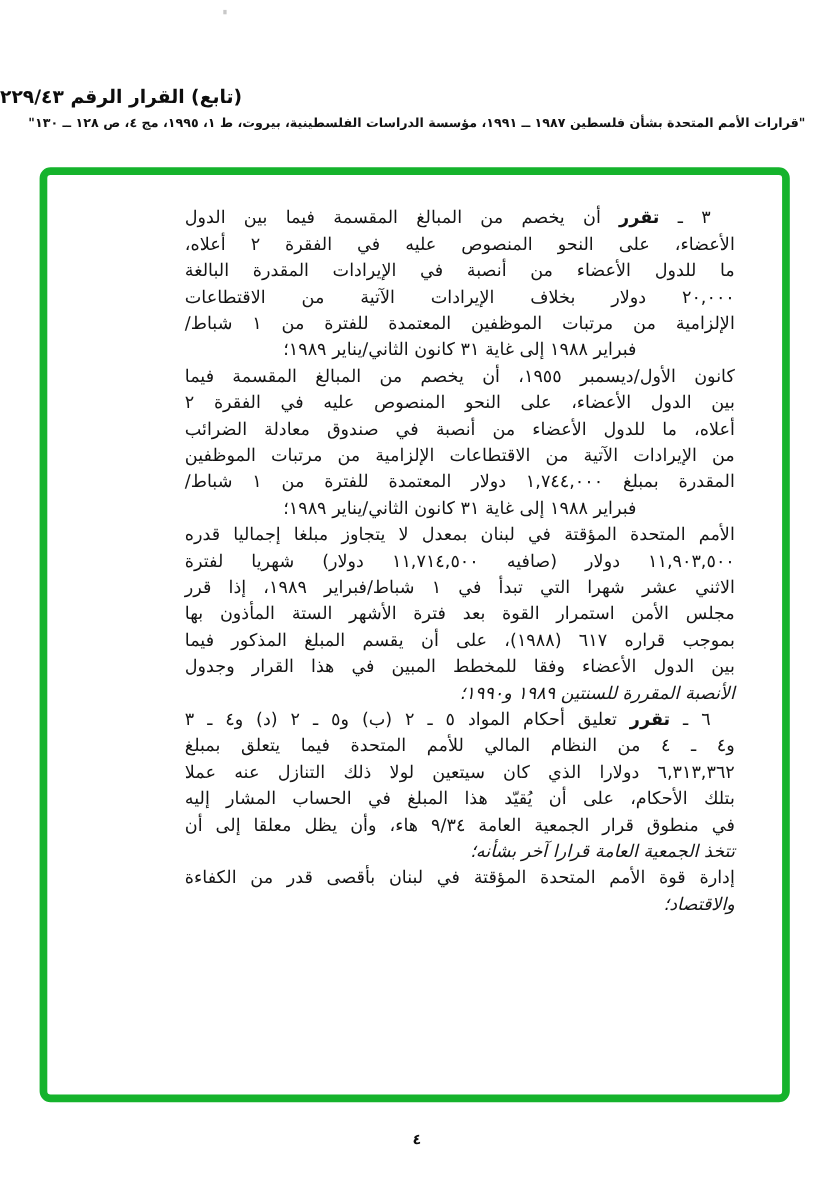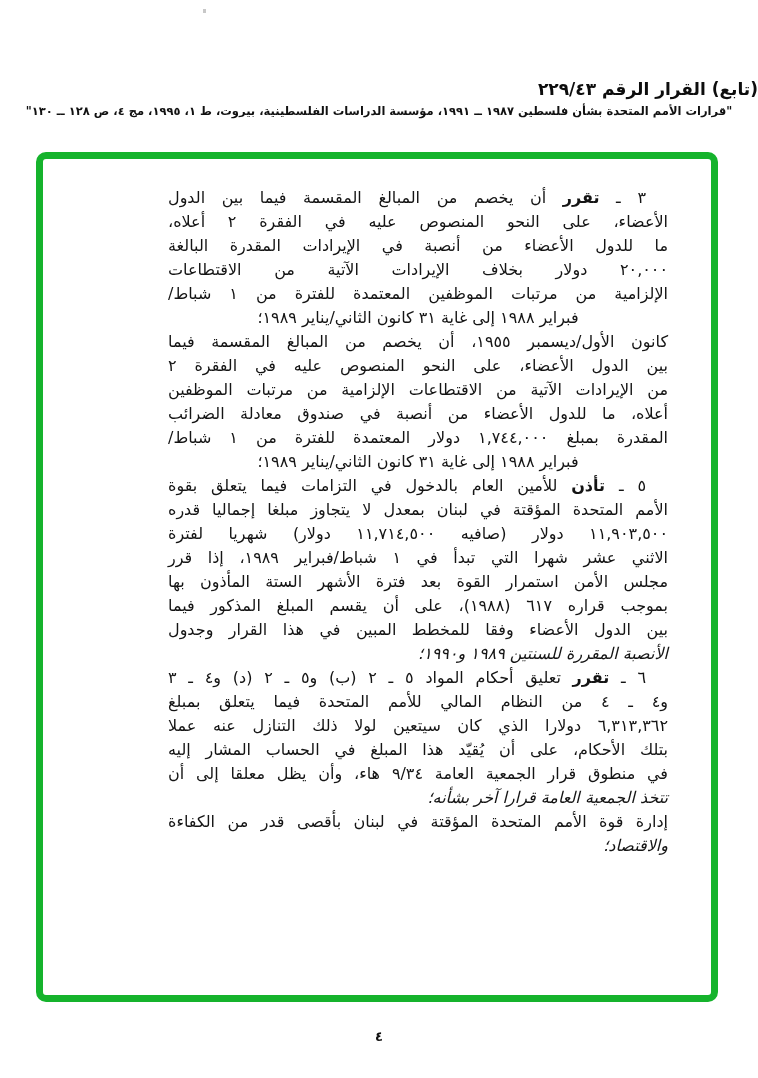--- a/index.html
+++ b/index.html
@@ -10,21 +10,21 @@
     font-family: "DejaVu Sans", "Liberation Sans", sans-serif;
     color: #161616;
     overflow: hidden;
   }
   .speck {
     position: absolute; left: 203px; top: 9px;
     width: 3px; height: 4px; background: #c8c8c8;
   }
   .hdr-title {
     position: absolute; top: 79px; left: 0; right: 0;
-    text-align: right; direction: rtl;
+    text-align: left; direction: rtl;
     font-size: 17px; font-weight: 700; color: #0d0d0d;
     letter-spacing: 0.2px;
   }
   .hdr-source {
     position: absolute; top: 104px; left: 0; right: 0;
     text-align: center; direction: rtl;
     font-size: 11.5px; font-weight: 700; color: #111;
   }
   .green-frame {
     position: absolute; left: 36px; top: 152px;
@@ -73,27 +73,26 @@
       <div class="line first">٣ ـ <b>تقرر</b> أن يخصم من المبالغ المقسمة فيما بين الدول</div>
       <div class="line">الأعضاء، على النحو المنصوص عليه في الفقرة ٢ أعلاه،</div>
       <div class="line">ما للدول الأعضاء من أنصبة في الإيرادات المقدرة البالغة</div>
       <div class="line">٢٠,٠٠٠ دولار بخلاف الإيرادات الآتية من الاقتطاعات</div>
       <div class="line">الإلزامية من مرتبات الموظفين المعتمدة للفترة من ١ شباط/</div>
       <div class="line last center">فبراير ١٩٨٨ إلى غاية ٣١ كانون الثاني/يناير ١٩٨٩؛</div>
     </div>
     <div class="para">
       <div class="line">كانون الأول/ديسمبر ١٩٥٥، أن يخصم من المبالغ المقسمة فيما</div>
       <div class="line">بين الدول الأعضاء، على النحو المنصوص عليه في الفقرة ٢</div>
+      <div class="line">أعلاه، ما للدول الأعضاء من أنصبة في صندوق معادلة الضرائب</div>
       <div class="line">من الإيرادات الآتية من الاقتطاعات الإلزامية من مرتبات الموظفين</div>
-      <div class="line">أعلاه، ما للدول الأعضاء من أنصبة في صندوق معادلة الضرائب</div>
       <div class="line">المقدرة بمبلغ ١,٧٤٤,٠٠٠ دولار المعتمدة للفترة من ١ شباط/</div>
       <div class="line last center">فبراير ١٩٨٨ إلى غاية ٣١ كانون الثاني/يناير ١٩٨٩؛</div>
     </div>
     <div class="para">
-      <div class="line first">٥ ـ <b>تأذن</b> للأمين العام بالدخول في التزامات فيما يتعلق بقوة</div>
       <div class="line">الأمم المتحدة المؤقتة في لبنان بمعدل لا يتجاوز مبلغا إجماليا قدره</div>
       <div class="line">١١,٩٠٣,٥٠٠ دولار (صافيه ١١,٧١٤,٥٠٠ دولار) شهريا لفترة</div>
       <div class="line">الاثني عشر شهرا التي تبدأ في ١ شباط/فبراير ١٩٨٩، إذا قرر</div>
       <div class="line">مجلس الأمن استمرار القوة بعد فترة الأشهر الستة المأذون بها</div>
       <div class="line">بموجب قراره ٦١٧ (١٩٨٨)، على أن يقسم المبلغ المذكور فيما</div>
       <div class="line">بين الدول الأعضاء وفقا للمخطط المبين في هذا القرار وجدول</div>
       <div class="line last right">الأنصبة المقررة للسنتين ١٩٨٩ و١٩٩٠؛</div>
     </div>
     <div class="para">
       <div class="line first">٦ ـ <b>تقرر</b> تعليق أحكام المواد ٥ ـ ٢ (ب) و٥ ـ ٢ (د) و٤ ـ ٣</div>

